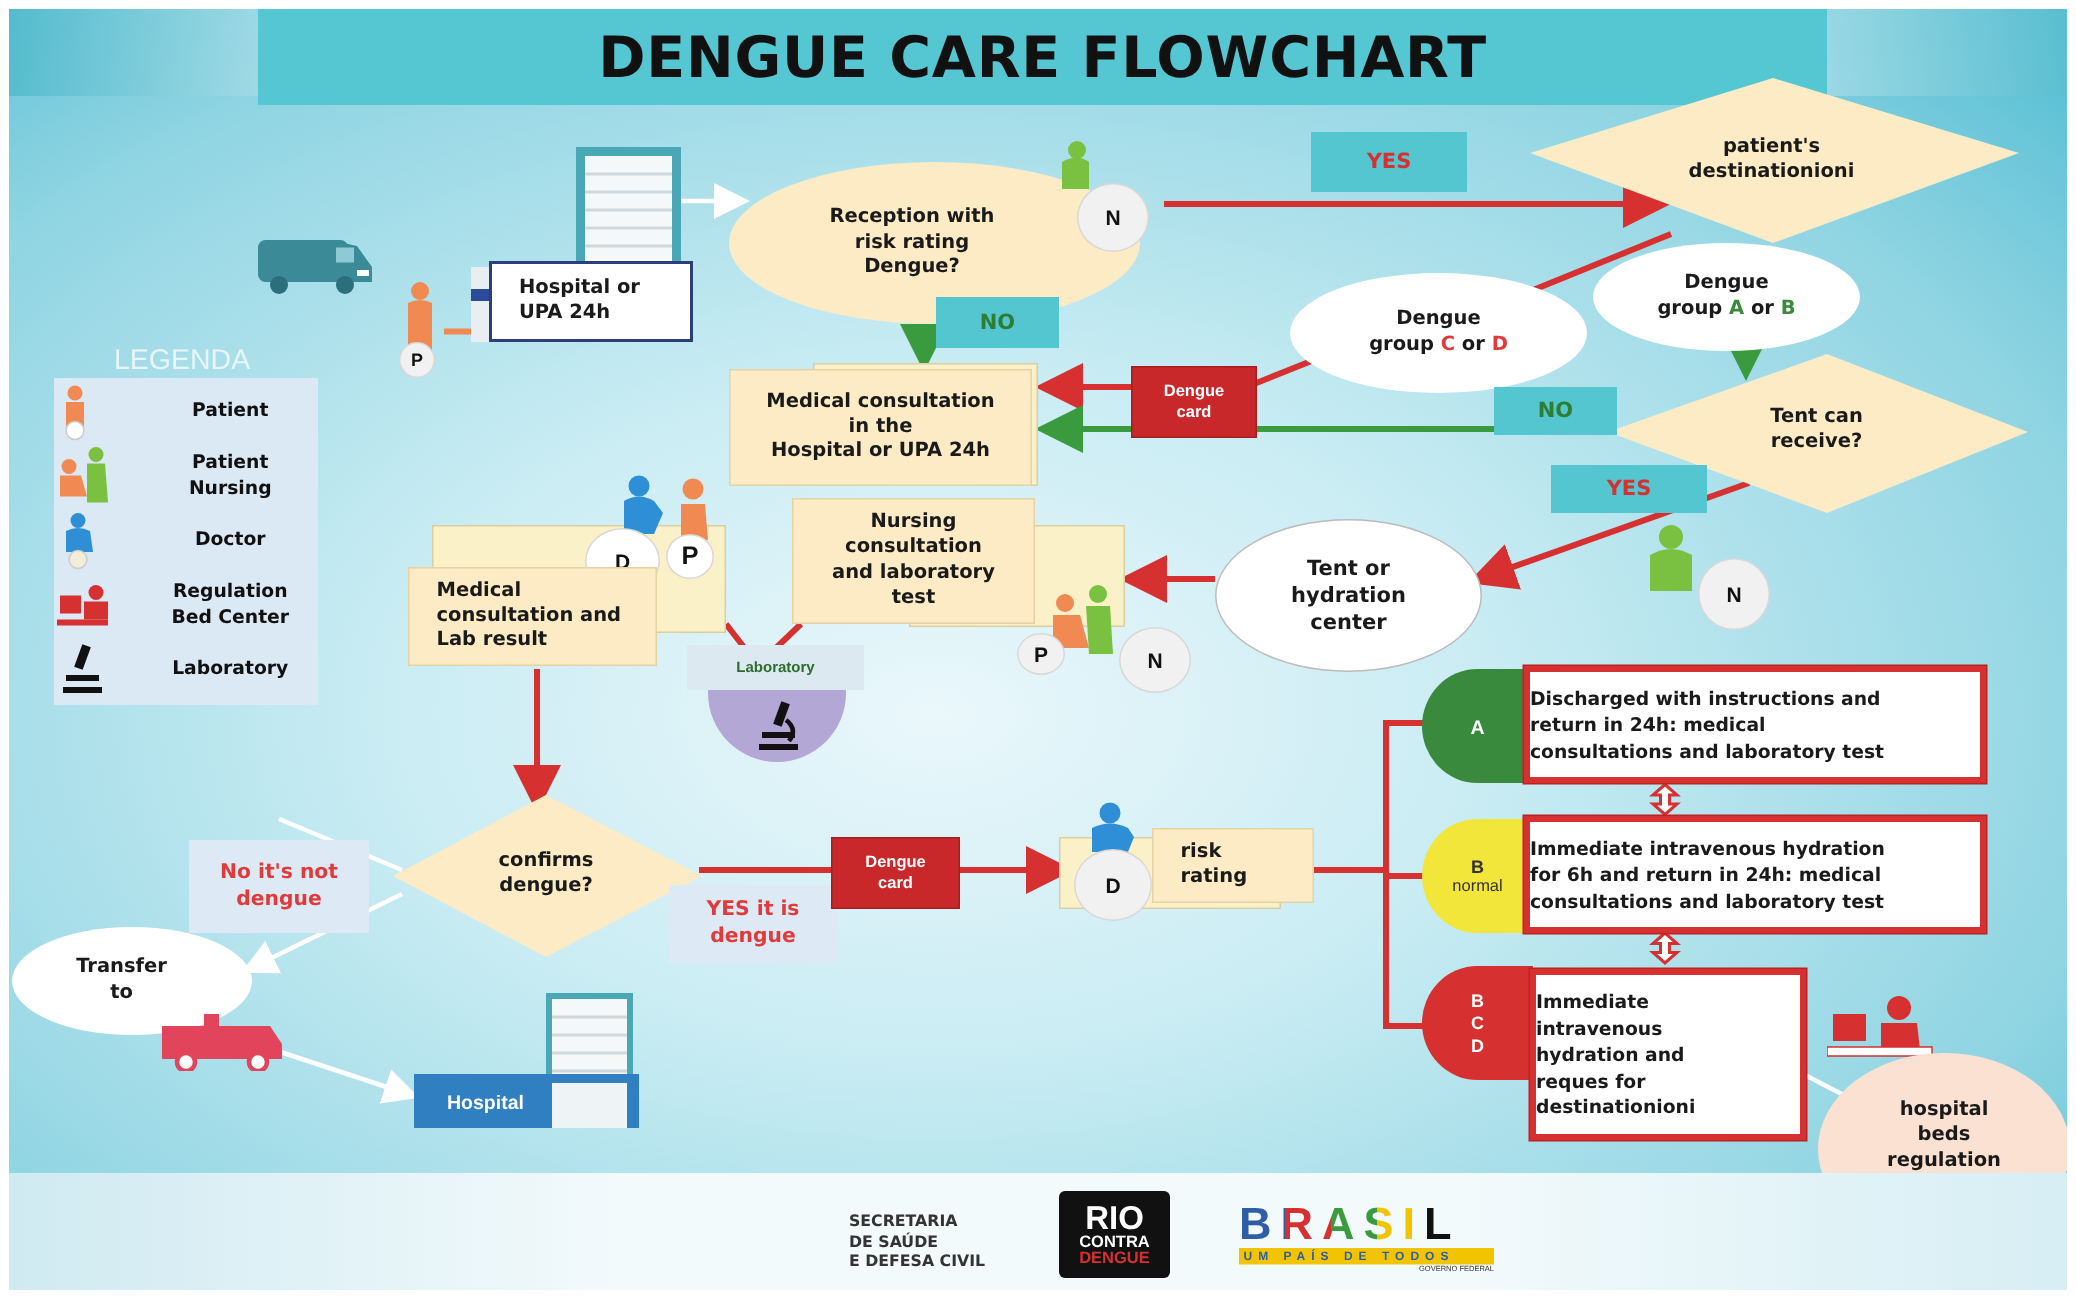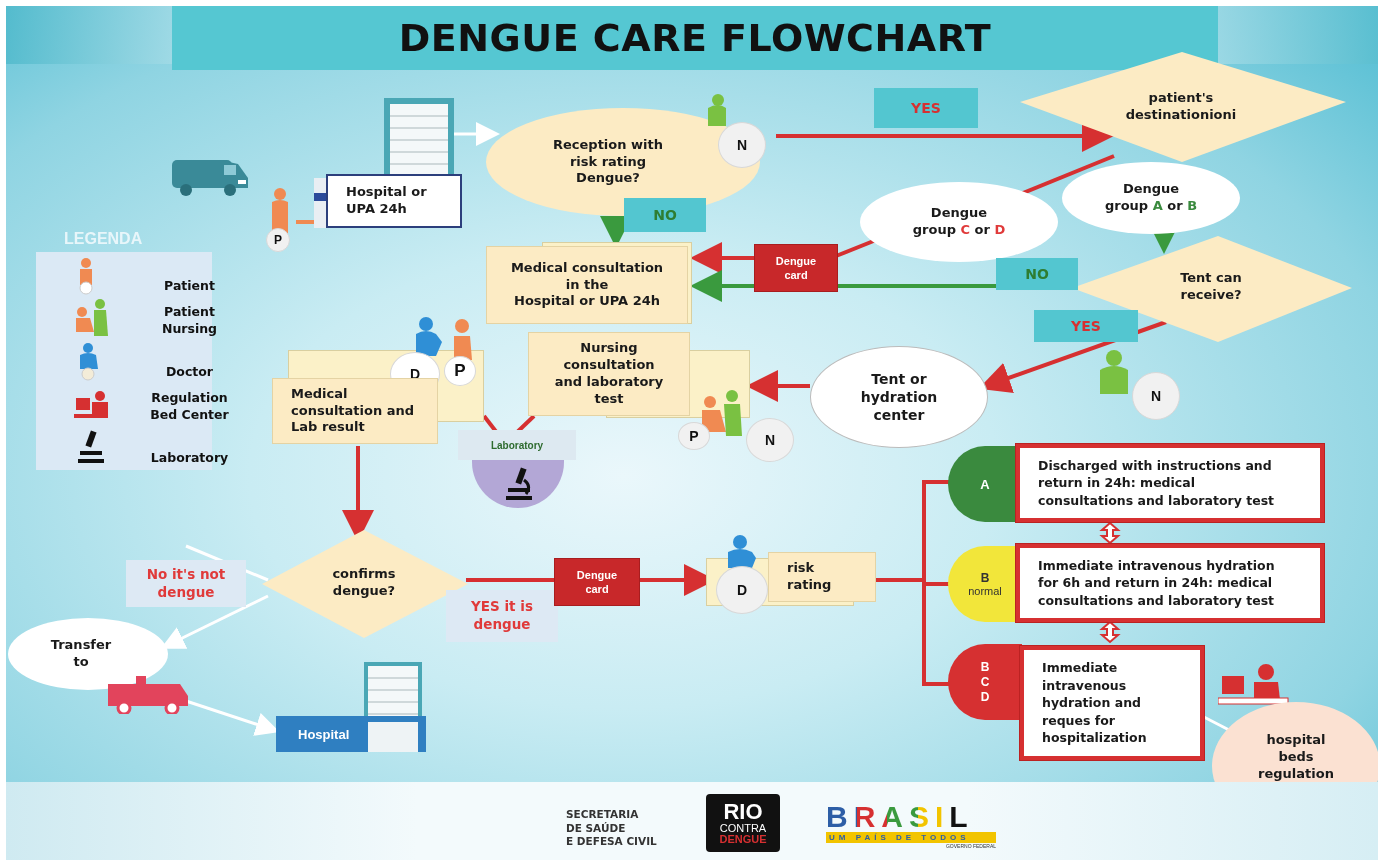--- a/index.html
+++ b/index.html
@@ -12,24 +12,24 @@
   .corner-l{left:0;top:0;width:166px;height:58px;background:linear-gradient(90deg,#4fb9cb,#a3dbe6);opacity:.8;}
   .corner-r{left:1212px;top:0;width:160px;height:58px;background:linear-gradient(90deg,#a3dbe6,#5bbfd0);opacity:.8;}
   .footer{left:0;top:776px;width:1372px;height:78px;background:linear-gradient(90deg,#cfeaf1,#f3fafc 30%,#f3fafc 70%,#d6eef4);}
   .txt{font-weight:bold;color:#1a1a1a;text-align:center;line-height:1.3;font-family:"DejaVu Sans",sans-serif;font-size:13px;}
   .ellipse{border-radius:50%;display:flex;align-items:center;justify-content:center;}
   .box{display:flex;align-items:center;justify-content:center;}
   .tealtag{background:#53c6d0;display:flex;align-items:center;justify-content:center;font-weight:bold;font-size:14px;font-family:"DejaVu Sans",sans-serif;}
   .redcard{background:#c8282a;color:#fff;font-size:11px;font-weight:bold;display:flex;align-items:center;justify-content:center;text-align:center;line-height:1.3;border:1px solid #a81d1f;}
   .circle{border-radius:50%;background:#f1f1f1;border:1px solid #d8d8d8;display:flex;align-items:center;justify-content:center;font-weight:bold;font-size:14px;color:#111;}
   .legend-panel{left:30px;top:246px;width:176px;height:218px;background:#dbe9f5;}
-  .legend-row{position:absolute;left:0;width:197px;height:43px;display:flex;align-items:flex-end;margin-left:36px;}
+  .legend-row{position:absolute;left:0;width:197px;height:43px;display:flex;align-items:center;}
   .legend-row .lbl{flex:1;text-align:center;font-weight:bold;font-size:12.5px;color:#111;line-height:1.35;font-family:"DejaVu Sans",sans-serif;}
   .legend-row .ico{width:38px;height:40px;position:relative;}
-  .group-box{background:#fff;border:4px solid #d63031;box-shadow:0 0 0 1px #b22;display:flex;align-items:center;padding-left:18px;box-sizing:border-box;font-weight:bold;font-size:12.5px;line-height:1.4;color:#1a1a1a;font-family:"DejaVu Sans",sans-serif;}
+  .group-box{background:#fff;border:4px solid #d63031;box-shadow:0 0 0 1px #b22;display:flex;align-items:center;box-sizing:border-box;font-weight:bold;font-size:12.5px;line-height:1.4;color:#1a1a1a;font-family:"DejaVu Sans",sans-serif;}
   .half-ellipse{border-radius:50% 0 0 50%;display:flex;align-items:center;justify-content:center;text-align:center;font-weight:bold;}
   svg.lines{position:absolute;left:0;top:0;}
 </style>
 </head>
 <body>
 
 <div id="canvas">
 
   <div class="abs corner-l"></div>
   <div class="abs corner-r"></div>
@@ -203,21 +203,21 @@
   <div class="abs" style="left:498px;top:460px;width:30px;height:34px;">
     <svg width="30" height="34">
         <rect x="14" y="2" width="6" height="16" transform="rotate(20 17 10)" fill="#111"></rect>
         <path d="M4,22 L26,22 L26,26 L4,26 Z" fill="#111"></path>
         <path d="M2,30 L28,30 L28,34 L2,34 Z" fill="#111"></path>
         <path d="M20,14 Q28,20 22,28" stroke="#111" stroke-width="3" fill="none"></path>
       </svg>
   </div>
   <div class="abs box" style="left:452px;top:424px;width:118px;height:30px;background:#dde9f1;font-size:10px;font-weight:bold;color:#2e6b2f;">Laboratory</div>
 
-  <div class="abs" style="left:58px;top:224px;font-weight:bold;font-size:16px;color:#e8f6fa;">LEGENDA</div>
+  <div class="abs" style="left:70px;top:224px;font-weight:normal;font-size:19px;color:#e8f6fa;">LEGENDA</div>
   <div class="abs legend-panel">
     <div class="legend-row" style="top:0;">
       <div class="ico"><svg width="38" height="40">
             <circle cx="14" cy="8" r="5" fill="#f08a52"></circle>
             <path d="M8,14 L20,14 L20,30 L8,30 Z" fill="#f08a52"></path>
             <circle cx="14" cy="33" r="6" fill="#fff" stroke="#ccc"></circle>
           </svg></div>
       <div class="lbl">Patient</div>
     </div>
     <div class="legend-row" style="top:43px;white-space:pre-line;">
@@ -251,21 +251,21 @@
     <div class="legend-row" style="top:172px;">
       <div class="ico"><svg width="38" height="40">
             <rect x="16" y="4" width="6" height="16" transform="rotate(20 19 12)" fill="#111"></rect>
             <path d="M8,24 L30,24 L30,28 L8,28 Z" fill="#111"></path>
             <path d="M6,32 L32,32 L32,36 L6,36 Z" fill="#111"></path>
           </svg></div>
       <div class="lbl">Laboratory</div>
     </div>
   </div>
 
-  <div class="abs box txt" style="left:120px;top:554px;width:120px;height:47px;background:#dde9f4;color:#e03a3a;white-space:pre-line;font-size:13.5px;">No it's not
+  <div class="abs box txt" style="left:120px;top:554px;width:120px;height:62px;background:#dde9f4;color:#e03a3a;white-space:pre-line;font-size:13.5px;">No it's not
 dengue</div>
   <div class="abs txt" style="left:298px;top:560px;width:120px;white-space:pre-line;">confirms
 dengue?</div>
   <div class="abs box txt" style="left:440px;top:584px;width:112px;height:52px;background:#dde9f4;color:#e03a3a;white-space:pre-line;font-size:13.5px;">YES it is
 dengue</div>
   <div class="abs ellipse txt" style="left:2px;top:612px;width:160px;height:72px;background:#fff;white-space:pre-line;padding-right:14px;box-sizing:border-box;">Transfer
 to</div>
   <div class="abs" style="left:102px;top:664px;width:84px;height:44px;">
     <svg width="84" height="44">
         <rect x="0" y="14" width="62" height="22" fill="#e2445c"></rect>
@@ -315,42 +315,42 @@
 for 6h and return in 24h: medical
 consultations and laboratory test</div>
 
   <div class="abs half-ellipse" style="left:942px;top:638px;width:74px;height:76px;background:#d63031;color:#fff;font-size:12px;white-space:pre-line;line-height:1.25;">B
 C
 D</div>
   <div class="abs group-box" style="left:1014px;top:640px;width:184px;height:114px;white-space:pre-line;">Immediate
 intravenous
 hydration and
 reques for
-hospitalization</div>
+destinationioni</div>
 
   <div class="abs" style="left:1212px;top:656px;width:74px;height:46px;">
     <svg width="74" height="46">
         <rect x="4" y="14" width="22" height="18" fill="#d63031"></rect>
         <circle cx="48" cy="10" r="8" fill="#d63031"></circle>
         <path d="M36,20 L60,20 L62,38 L36,38 Z" fill="#d63031"></path>
         <rect x="0" y="36" width="70" height="6" fill="#fff" stroke="#d63031"></rect>
       </svg>
   </div>
   <div class="abs ellipse txt" style="left:1206px;top:696px;width:168px;height:128px;background:#fbe1d2;white-space:pre-line;">hospital
 beds
 regulation
 center</div>
 
   <div class="abs footer"></div>
   <div class="abs" style="left:560px;top:802px;font-size:10.5px;font-weight:bold;color:#333;line-height:1.3;white-space:pre-line;font-family:'DejaVu Sans',sans-serif;">SECRETARIA
 DE SAÚDE
 E DEFESA CIVIL</div>
   <div class="abs" style="left:700px;top:788px;width:74px;height:58px;background:#111;border-radius:4px;display:flex;flex-direction:column;align-items:center;justify-content:center;line-height:1;">
     <span style="color:#fff;font-weight:bold;font-size:22px;">RIO</span>
-    <span style="color:#fff;font-weight:normal;font-size:11px;">CONTRA</span>
+    <span style="color:#fff;font-weight:bold;font-size:11px;">CONTRA</span>
     <span style="color:#d63031;font-weight:bold;font-size:11px;">DENGUE</span>
   </div>
   <div class="abs" style="left:820px;top:796px;width:170px;height:50px;">
     <div style="font-weight:bold;font-size:30px;letter-spacing:6px;background:linear-gradient(90deg,#2d5ea6 0 18%,#d63031 18% 36%,#3a9a3e 36% 54%,#f2c400 54% 70%,#111 70% 84%,#d63031 84%);-webkit-background-clip:text;background-clip:text;color:transparent;line-height:1;">BRASIL</div>
     <div style="background:#f2c400;color:#2d5ea6;font-size:8px;font-weight:bold;letter-spacing:4px;padding:1px 3px;">UM PAÍS DE TODOS</div>
     <div style="text-align:right;font-size:5px;color:#333;">GOVERNO FEDERAL</div>
   </div>
 
 </div>
 

